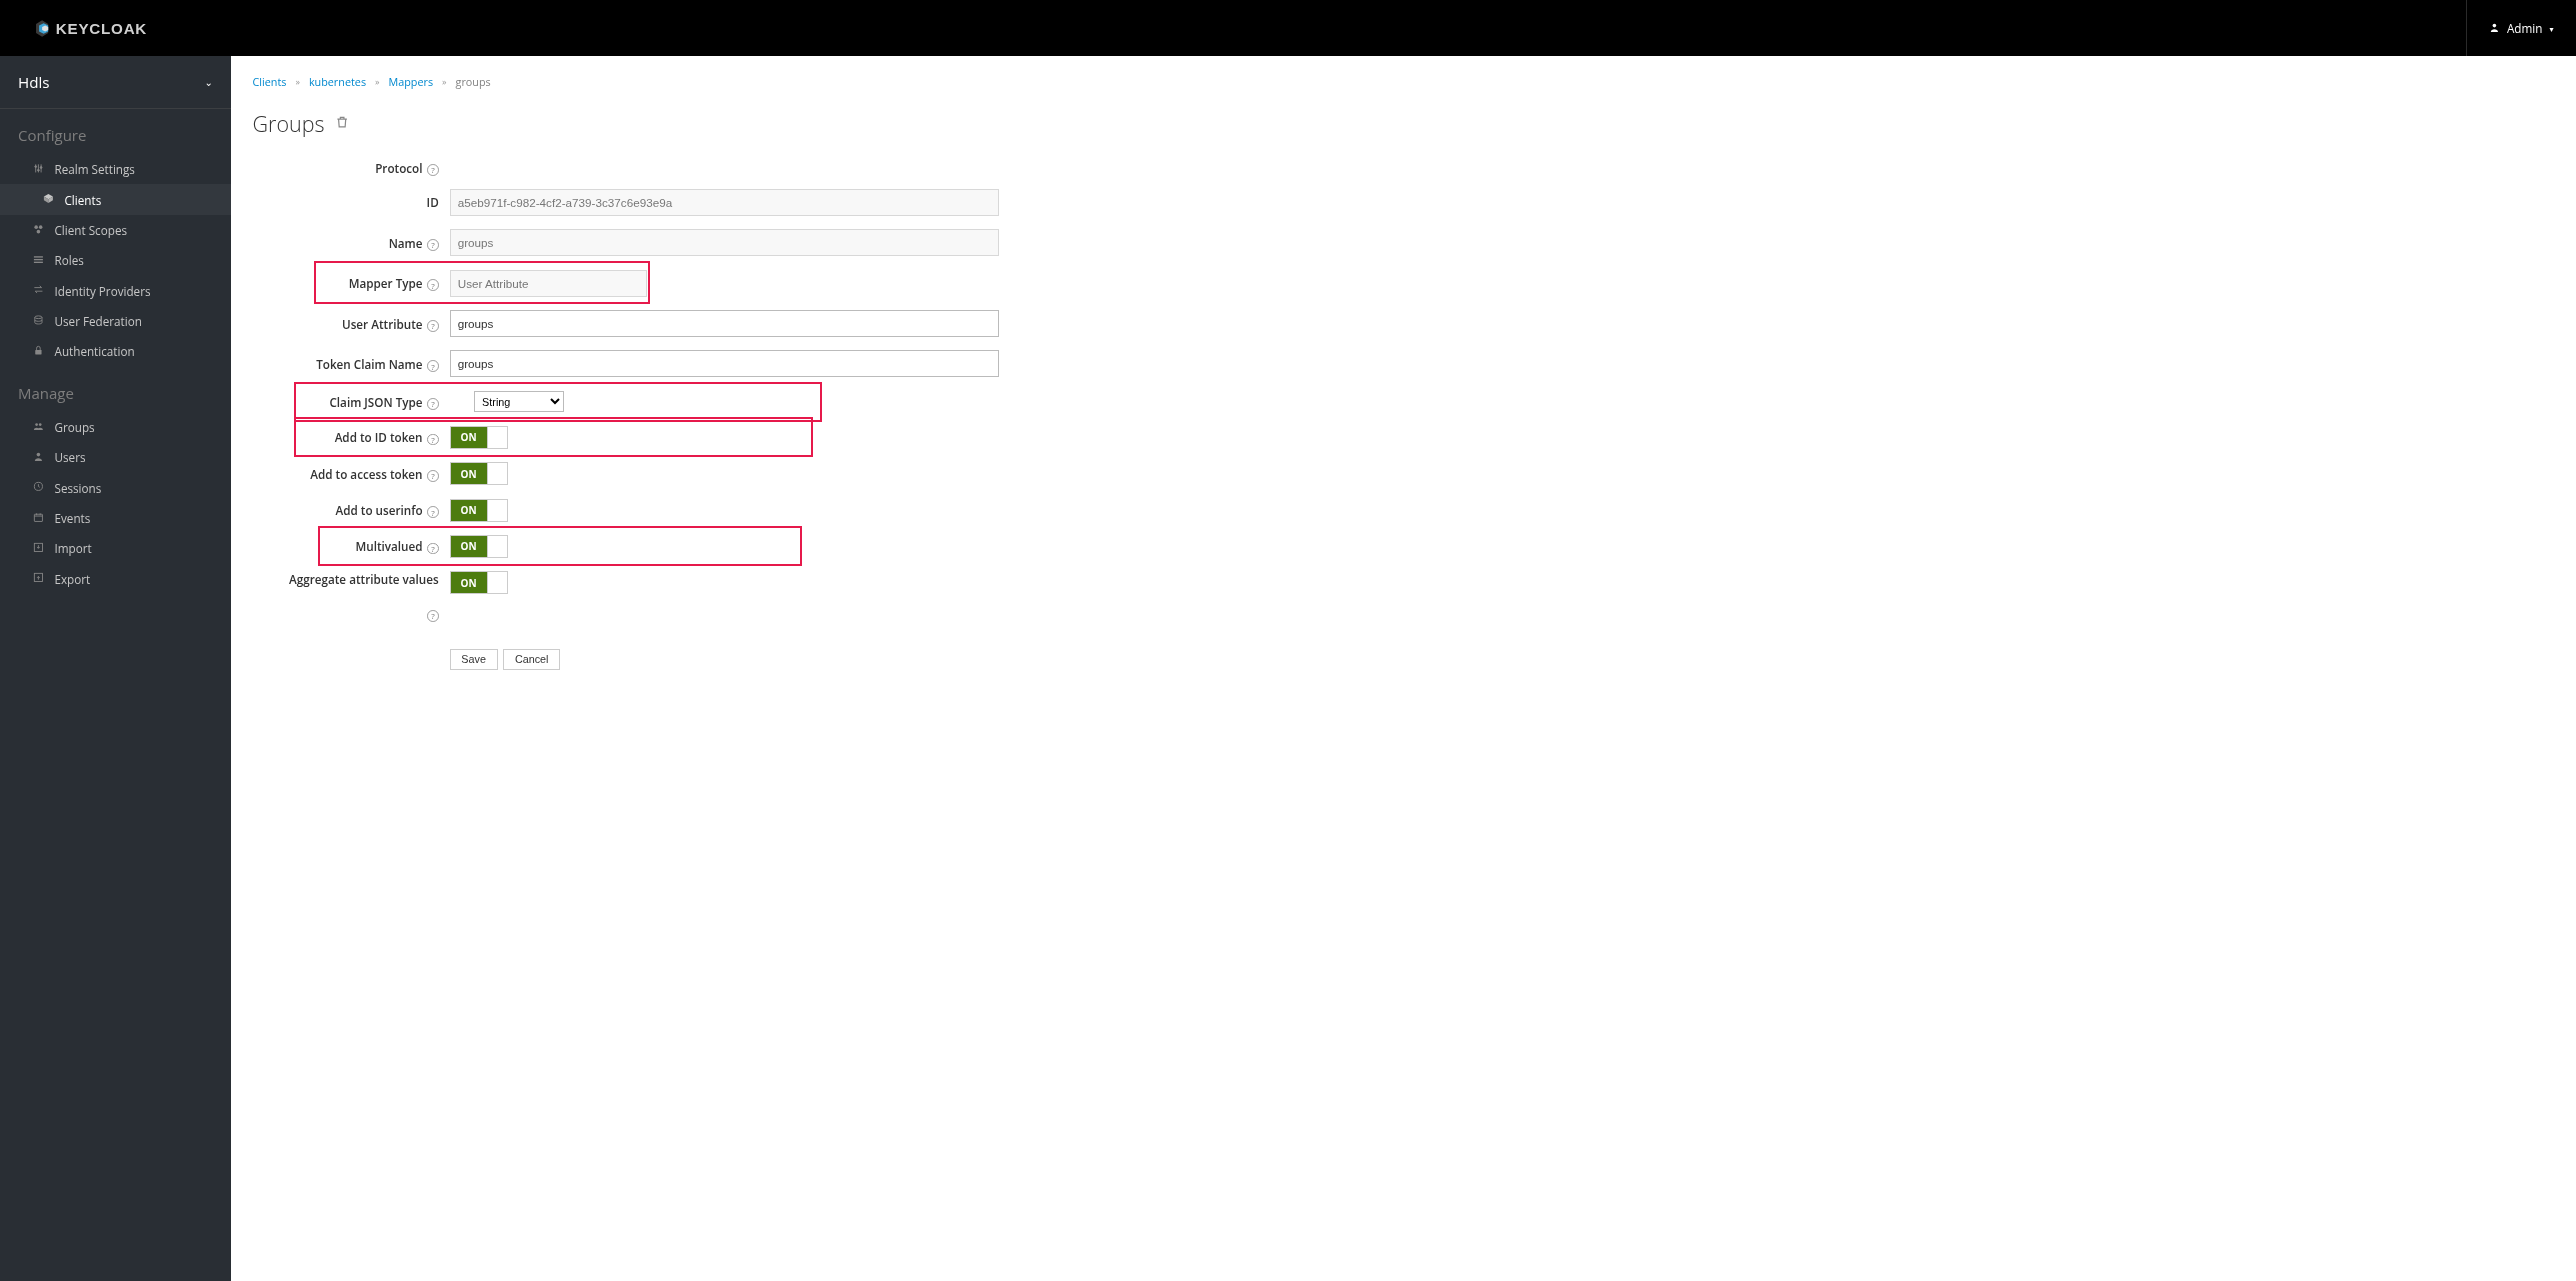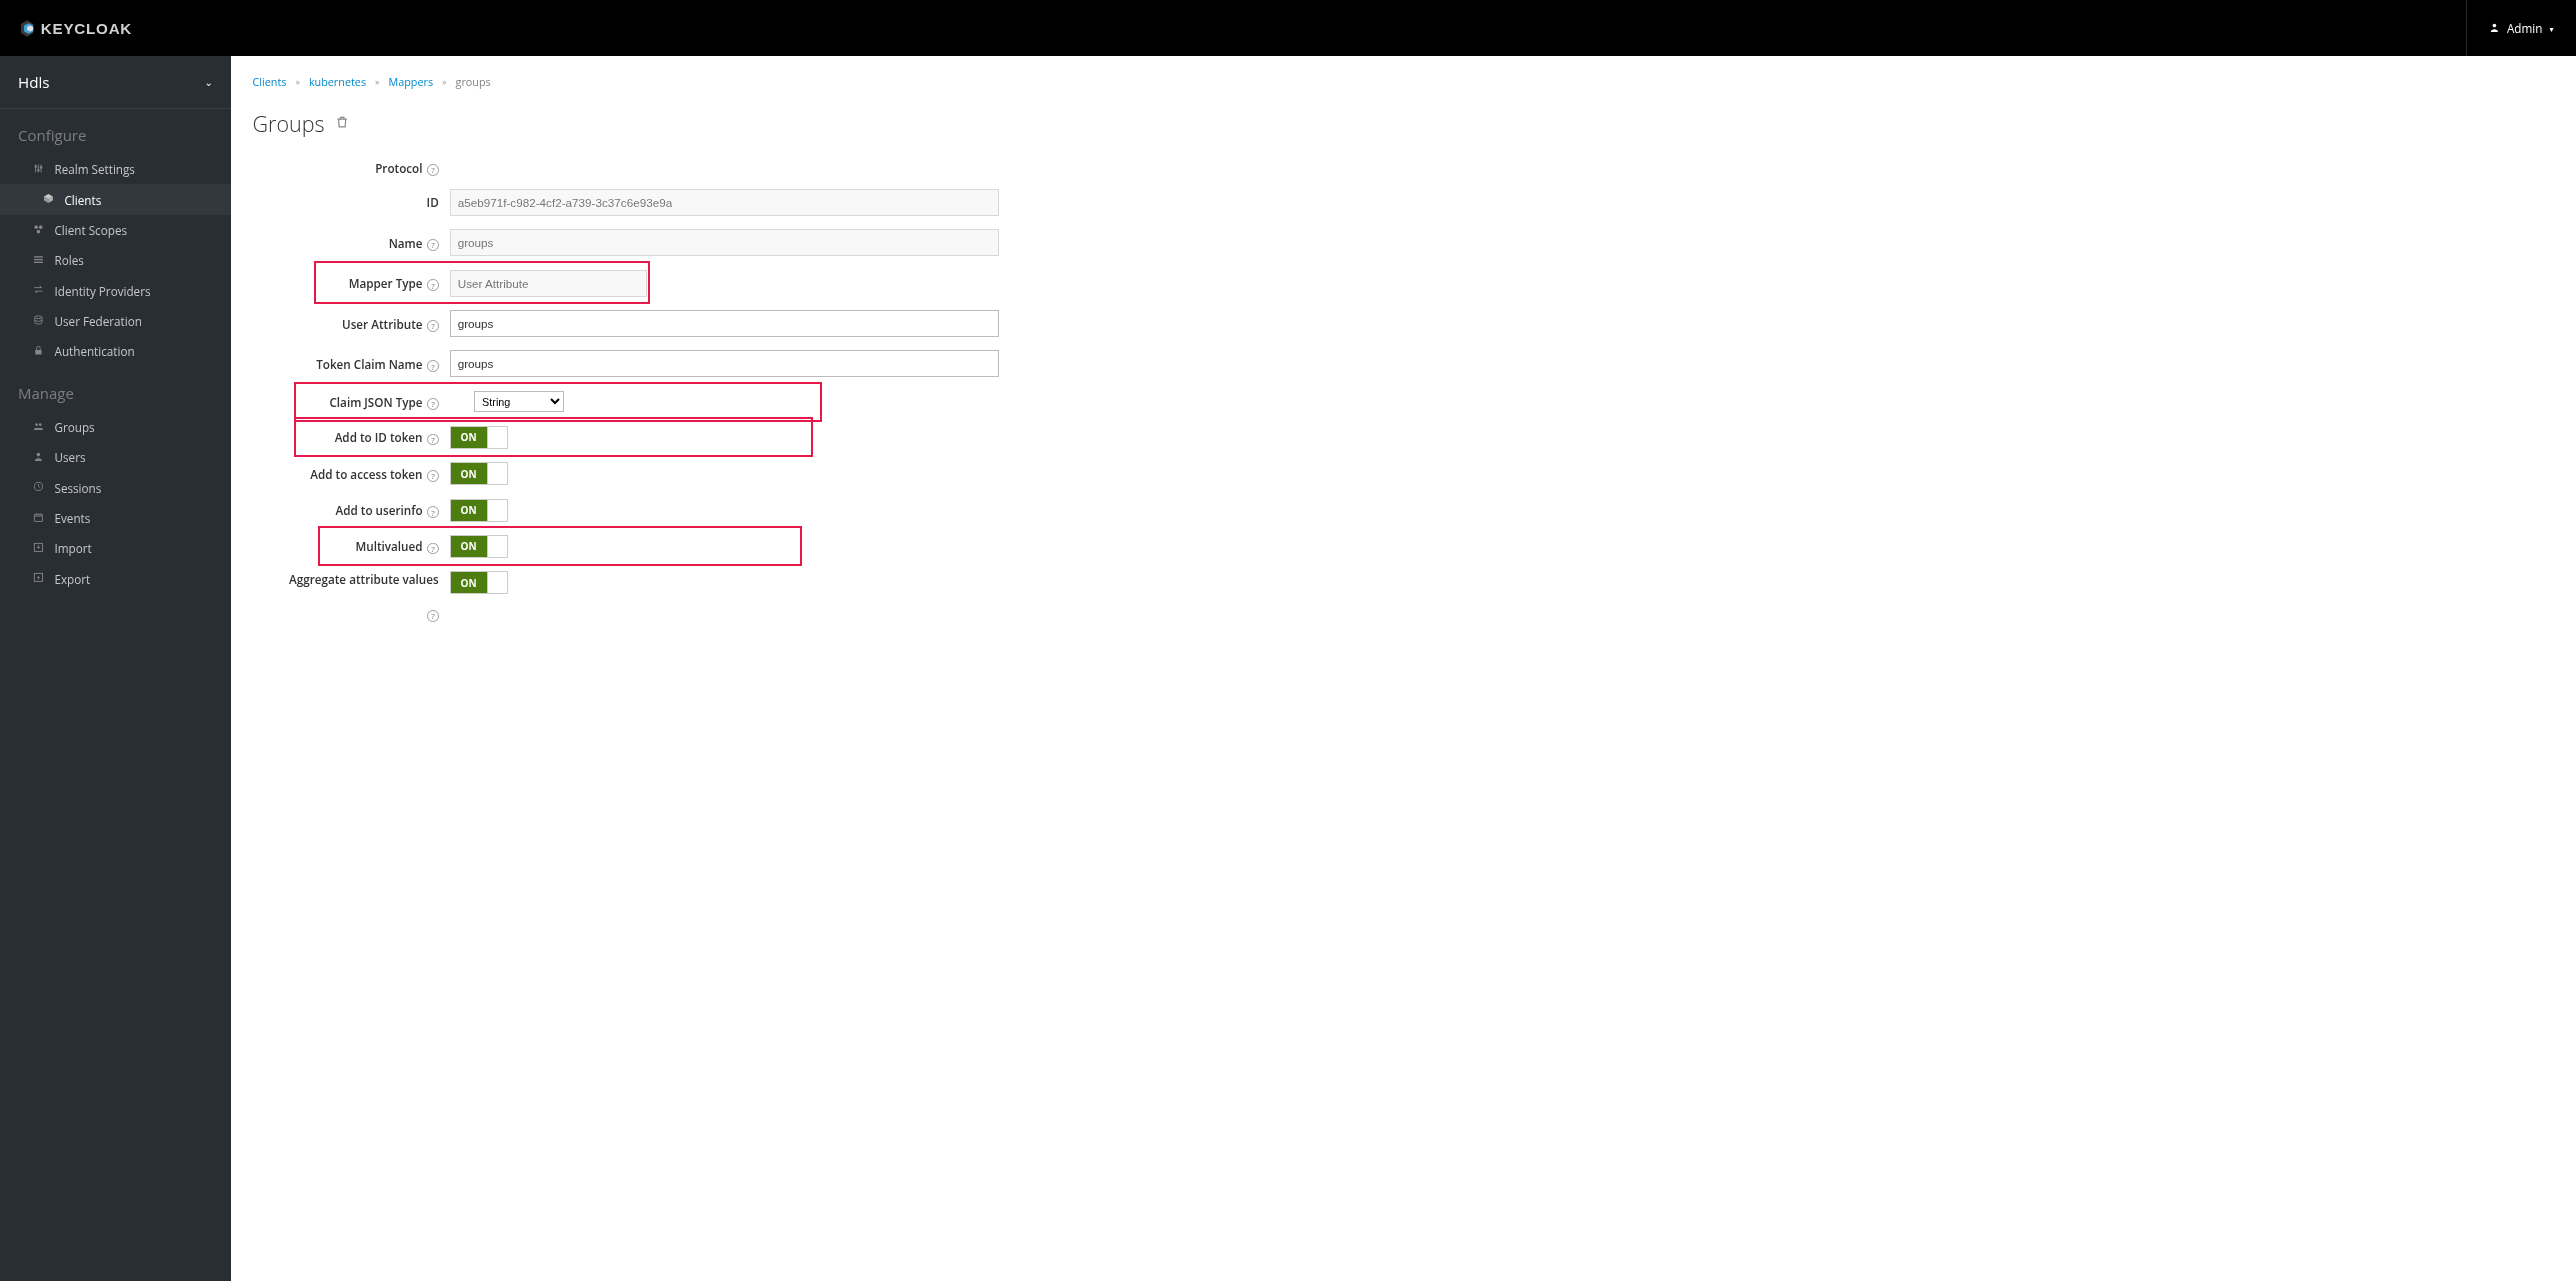--- a/index.html
+++ b/index.html
@@ -1,20 +1,20 @@
 <!DOCTYPE html>
 <html style="font-size:14.3px"><head>
 <meta charset="utf-8">
 <style>
   * { margin: 0; padding: 0; box-sizing: border-box; }
   body { font-family: "Open Sans", Helvetica, Arial, sans-serif; font-size: 11.7px; background: #fff; color: #333; }
 
   
   .navbar { height: 56px; background: #000; display: flex; align-items: center; justify-content: space-between; }
-  .navbar-brand { display: flex; align-items: center; padding-left: 18px; height: 100%; }
+  .navbar-brand { display: flex; align-items: center; padding-left: 33px; height: 100%; }
   .navbar-brand svg { height: 25px; }
   .navbar-user { color: #fff; padding: 0 22.4px; display: flex; align-items: center; gap: 7.2px; cursor: pointer; border-left: 0.9px solid #2a2a2a; height: 100%; font-size: 11.7px; text-align: right; }
   .navbar-user .caret { font-size: 8px; }
 
   
   .container { display: flex; min-height: calc(100vh - 56px); }
 
   
   .sidebar { width: 231px; background: #292e34; color: #b0b0b0; padding-bottom: 18px; }
   .realm-selector { padding: 16px 18px; color: #fff; font-size: 15.2px; display: flex; justify-content: space-between; align-items: center; border-bottom: 0.9px solid #3c3f42; cursor: pointer; }
@@ -370,15 +370,19 @@
         <span class="help-ic" style="margin-top:3.6px;">?</span>
       </div>
       <div>
         <div class="toggle">
           <div class="on">ON</div>
           <div class="knob"></div>
         </div>
       </div>
     </div>
 
+    <div class="btn-row">
+      <button class="btn">Save</button>
+      <button class="btn">Cancel</button>
+    </div>
   </div>
 </div>
 
 
 </body></html>

